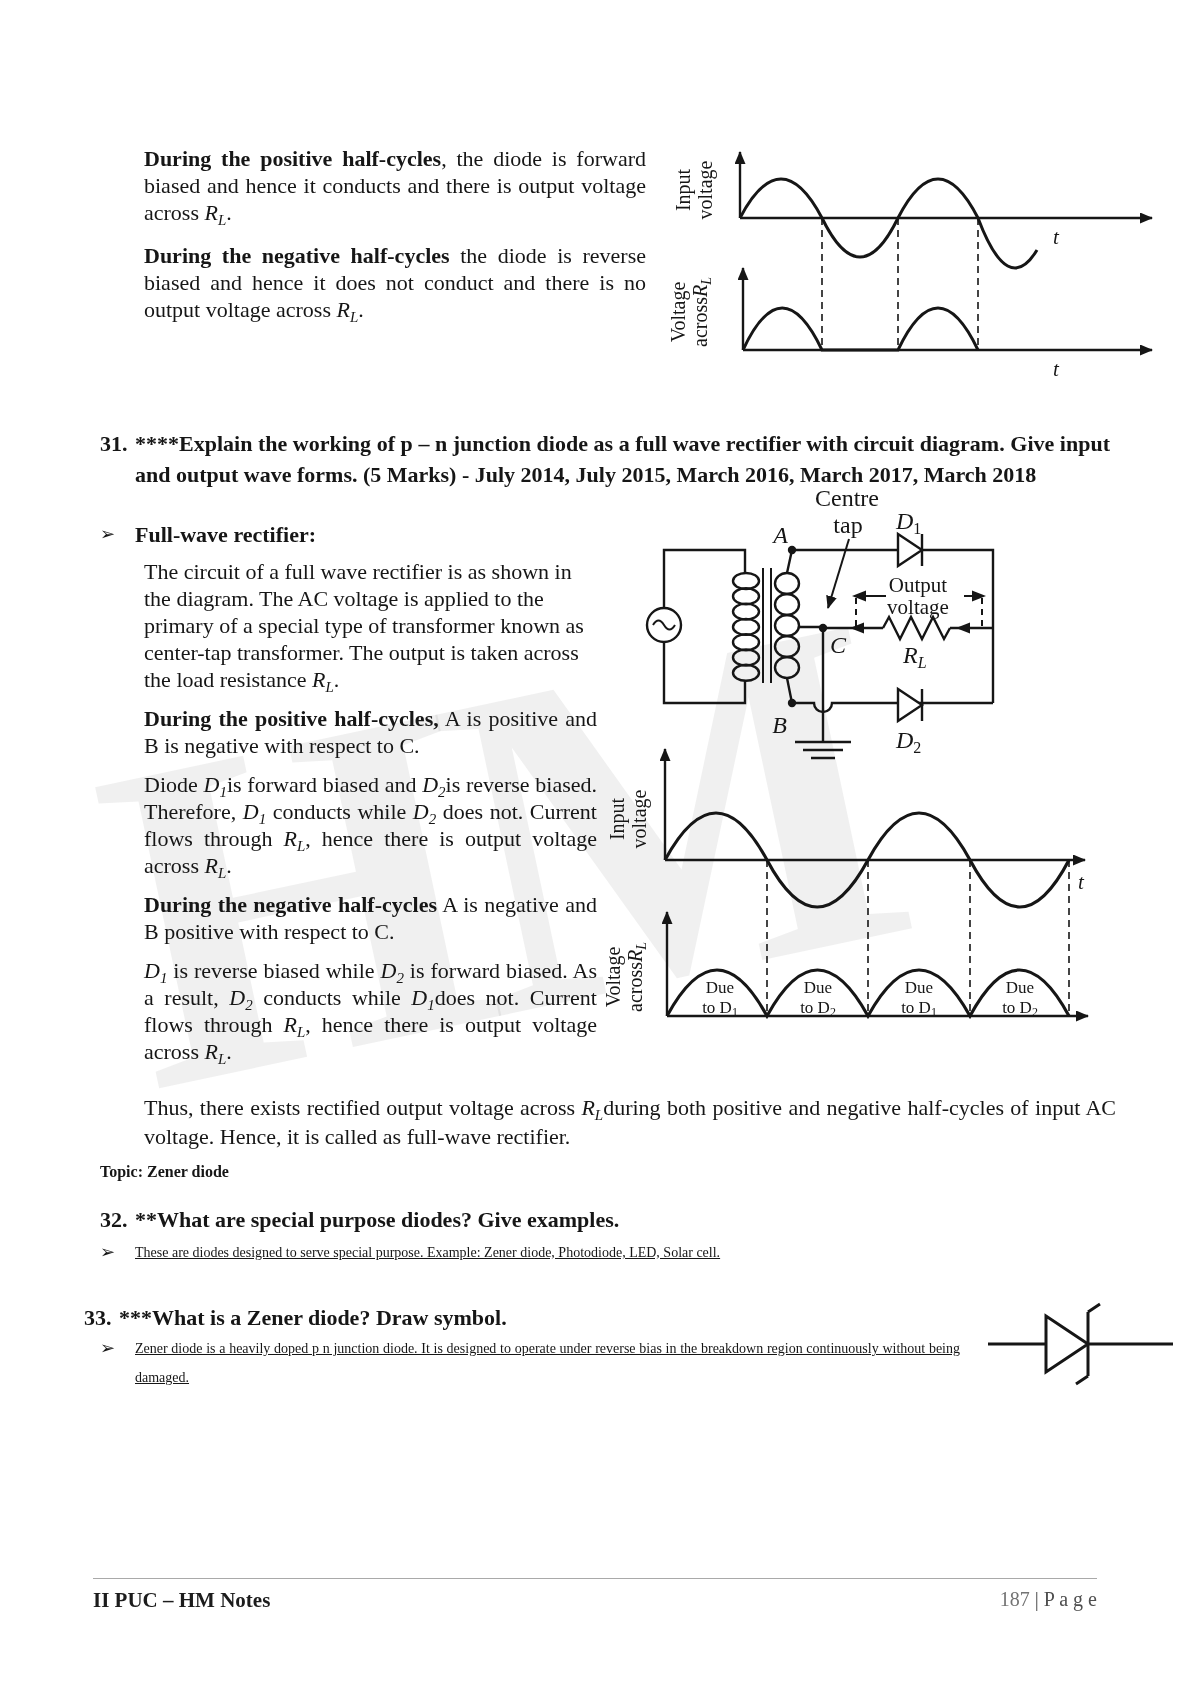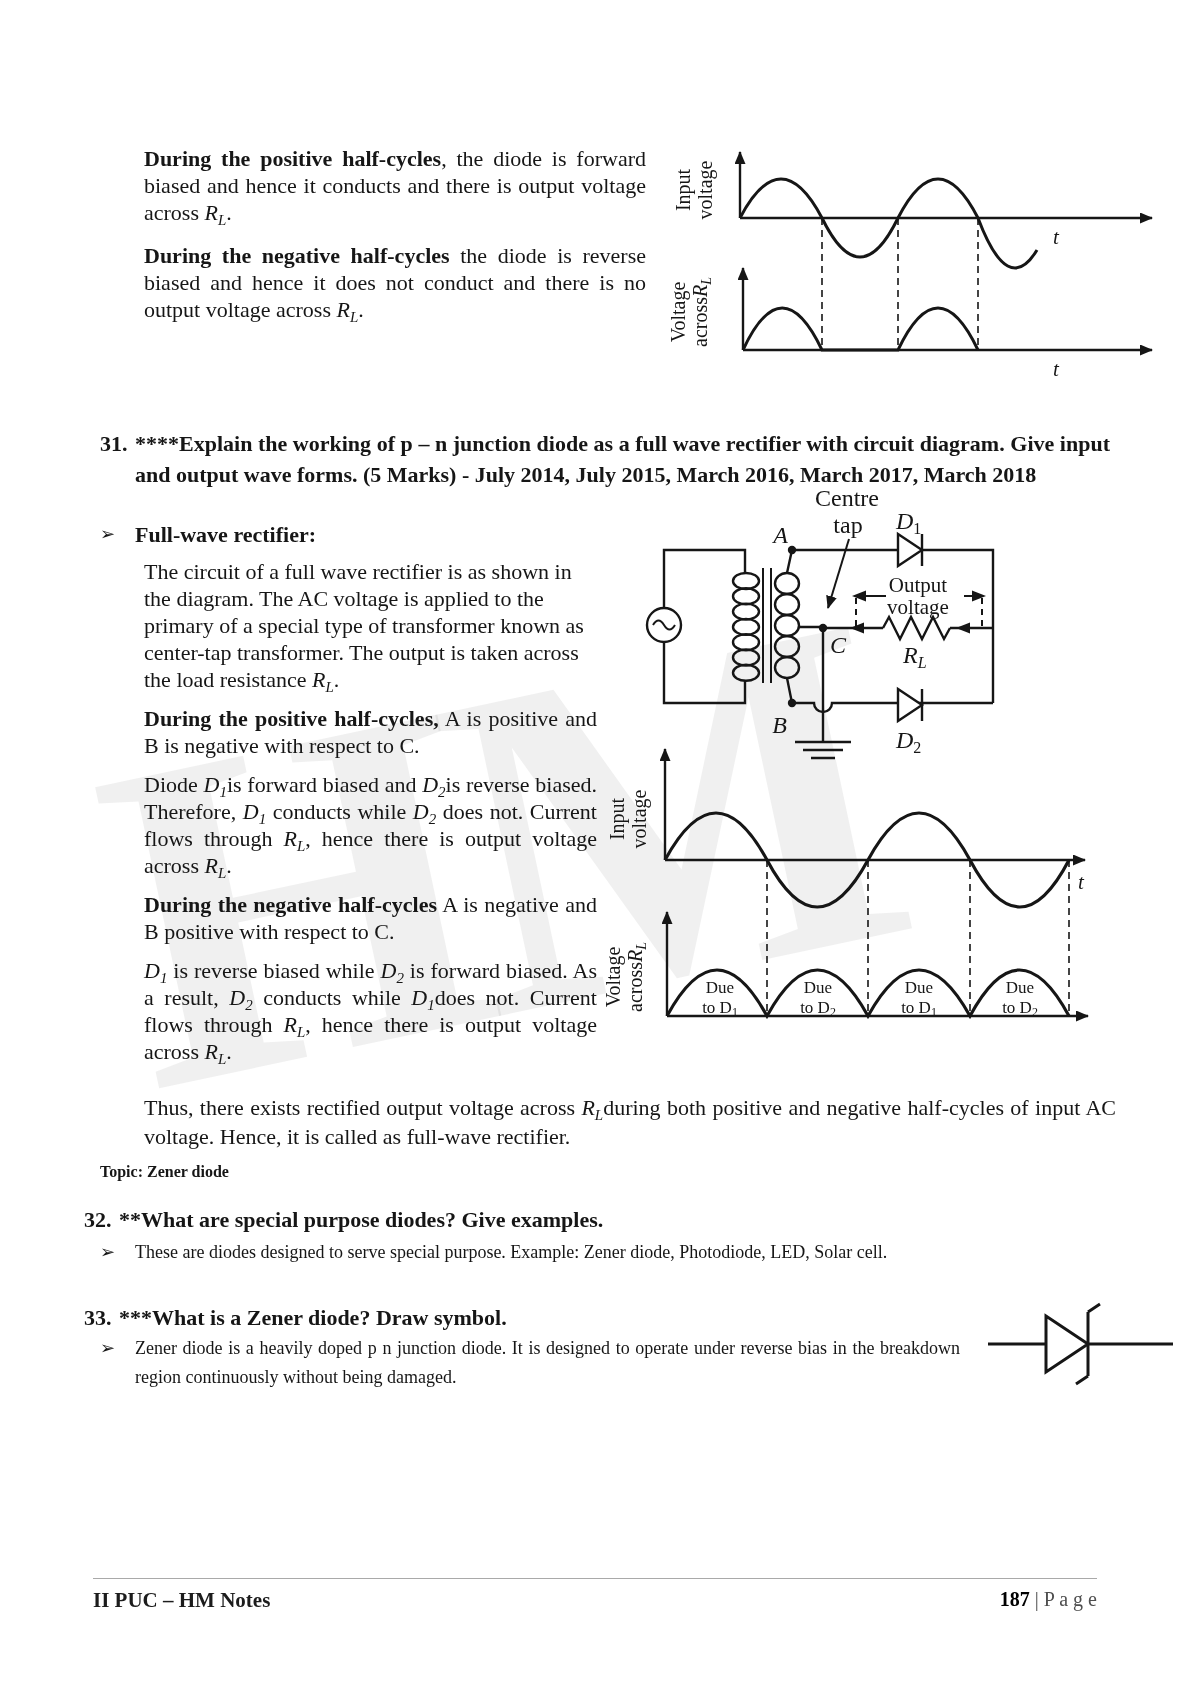--- a/index.html
+++ b/index.html
@@ -11,31 +11,31 @@
   .para{font-size:22px;line-height:27px;text-align:justify;margin:0 0 12px 9px;}
   .para:last-child{margin-bottom:0;}
   sub{font-size:68%;line-height:0;}
   i{font-style:italic;}
   b{font-weight:bold;}
   .qrow{display:flex;align-items:flex-start;}
   .qnum{flex:0 0 35px;font-weight:bold;font-size:22px;line-height:31px;}
   .qtext{font-weight:bold;font-size:22px;line-height:31px;text-align:justify;}
   .brow{display:flex;align-items:flex-start;}
   .bmark{flex:0 0 35px;font-size:18px;line-height:27px;padding-top:1px;}
-  .btext{font-size:18px;line-height:29px;text-align:justify;}
+  .btext{font-size:14px;line-height:29px;text-align:justify;text-decoration:underline;}
   .heading-bold{font-weight:bold;font-size:22px;line-height:30px;margin:0 0 8px 0;}
   .watermark{
     font-size:470px;font-weight:bold;color:rgba(110,110,110,0.10);
     transform:rotate(-12deg);letter-spacing:-18px;line-height:1;
     pointer-events:none;user-select:none;
   }
   .footer-bar{display:flex;justify-content:space-between;align-items:flex-start;}
   .footer-left{font-weight:bold;font-size:21px;color:#1c1c1c;}
   .footer-right{font-size:20px;color:#4f4f4f;}
-  .footer-pageno{font-weight:bold;color:#000000;}
+  .footer-pageno{font-weight:normal;color:#737373;}
   svg text{font-family:"Liberation Serif", serif;fill:#161616;}
   .rule{border-top:1.5px solid #a9a9a9;height:0;}
 </style>
 </head>
 <body>
 
 <div class="abs watermark" style="left:110px;top:620px;">HM</div>
 
 <div class="abs" style="left:135px;top:145px;width:511px;">
   <p class="para" style="margin-bottom:16px;"><b>During the positive half-cycles</b>, the diode is forward biased and hence it conducts and there is output voltage across <i>R<sub>L</sub></i>.</p>
@@ -221,21 +221,21 @@
     <text x="339" y="298"><tspan>to D</tspan><tspan font-size="12" dy="3">1</tspan></text>
     <text x="440" y="278">Due</text>
     <text x="440" y="298"><tspan>to D</tspan><tspan font-size="12" dy="3">2</tspan></text>
   </g>
 </svg>
 
 <p class="abs para" style="left:135px;top:1093px;width:972px;line-height:29px;">Thus, there exists rectified output voltage across <i>R<sub>L</sub></i>during both positive and negative half-cycles of input AC voltage. Hence, it is called as full-wave rectifier.</p>
 
 <div class="abs" style="left:100px;top:1163px;font-weight:bold;font-size:16px;">Topic: Zener diode</div>
 
-<div class="abs qrow" style="left:84px;top:1204px;width:1010px;align-items:flex-end;">
+<div class="abs qrow" style="left:100px;top:1204px;width:1010px;align-items:flex-end;">
   <span class="qnum">32.</span>
   <span class="qtext">**What are special purpose diodes? Give examples.</span>
 </div>
 <div class="abs brow" style="left:100px;top:1238px;width:1008px;">
   <span class="bmark">➢</span>
   <span class="btext" style="width:973px;">These are diodes designed to serve special purpose. Example: Zener diode, Photodiode, LED, Solar cell.</span>
 </div>
 
 <div class="abs qrow" style="left:84px;top:1302px;width:1010px;">
   <span class="qnum">33.</span>

